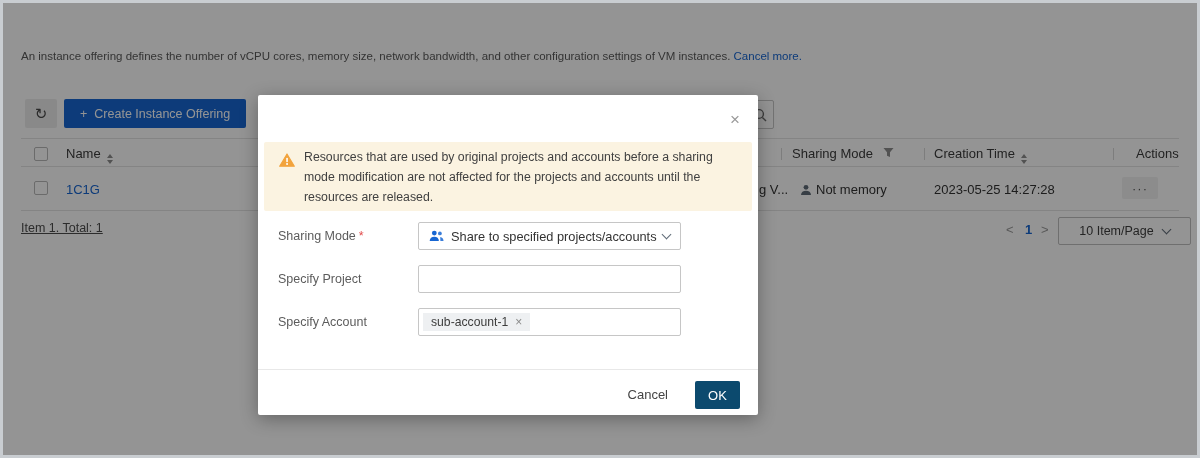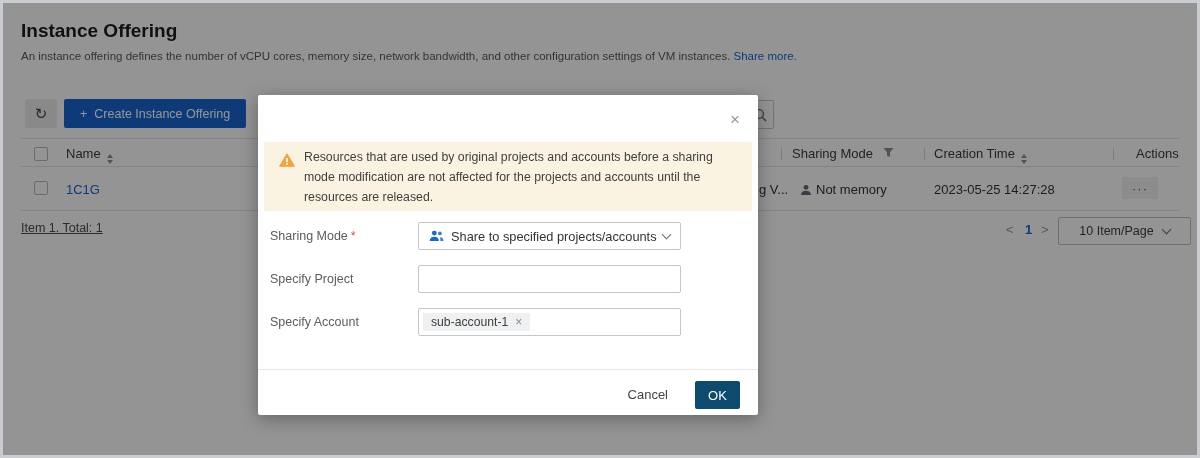--- a/index.html
+++ b/index.html
@@ -71,21 +71,21 @@
   }
   .modal-title { left:20px; top:0; height:46px; line-height:46px; font-size:14.5px; font-weight:700; color:#222; }
   .modal-close { right:14px; top:12px; font-size:17px; color:#9a9a9a; cursor:pointer; line-height:1; padding:4px; }
   .banner {
     left:6px; right:6px; top:47px; background:#fbf3e1; border-radius:2px;
     padding:5px 18px 4px 40px;
   }
   .banner-icon { left:15px; top:11px; }
   .banner-text { font-size:12.3px; line-height:20px; color:#414141; }
   .form-row { left:0; right:0; height:28px; }
-  .form-label { position:absolute; left:12px; top:0; height:28px; line-height:28px; font-size:12.5px; color:#5c5c5c;text-align:center; }
+  .form-label { position:absolute; left:20px; top:0; height:28px; line-height:28px; font-size:12.5px; color:#5c5c5c;text-align:center; }
   .req { color:#e14b4b; margin-left:3px; }
   .field {
     position:absolute; left:160px; top:0; width:263px; height:28px;
     border:1px solid #c6c6c6; border-radius:2px; background:#fff;
   }
   .select-field { display:flex; align-items:center; padding:8px 10px; cursor:pointer; }
   .select-text { font-size:12.8px; color:#333; margin-left:7px; flex:1; white-space:nowrap; overflow:hidden; }
   .input-field { font-family:inherit; font-size:12.8px; color:#333; padding:0 8px; outline:none; }
   .tag-wrap { display:flex; align-items:center; padding:0 4px; cursor:text; }
   .tag {
@@ -98,24 +98,23 @@
   .btn-ok {
     right:18px; top:286px; width:45px; height:28px; background:#0c4a6e; color:#fff; border-radius:2px;
     display:flex; align-items:center; justify-content:center; font-size:13px; cursor:pointer;
   }
 </style>
 </head>
 <body>
 
 <div class="screen">
 
-  <div class="abs page-title">Instance Offering</div>
   <div class="abs page-subtitle">
     <span>An instance offering defines the number of vCPU cores, memory size, network bandwidth, and other configuration settings of VM instances.</span>
-    <span class="learn-more">Share more.</span>
+    <span class="learn-more">Cancel more.</span>
   </div>
 
   <div class="abs btn-refresh">
     <span>↻</span>
   </div>
   <div class="abs btn-create">
     <span>+</span>
     <span>Create Instance Offering</span>
   </div>
   <div class="abs btn-search">

